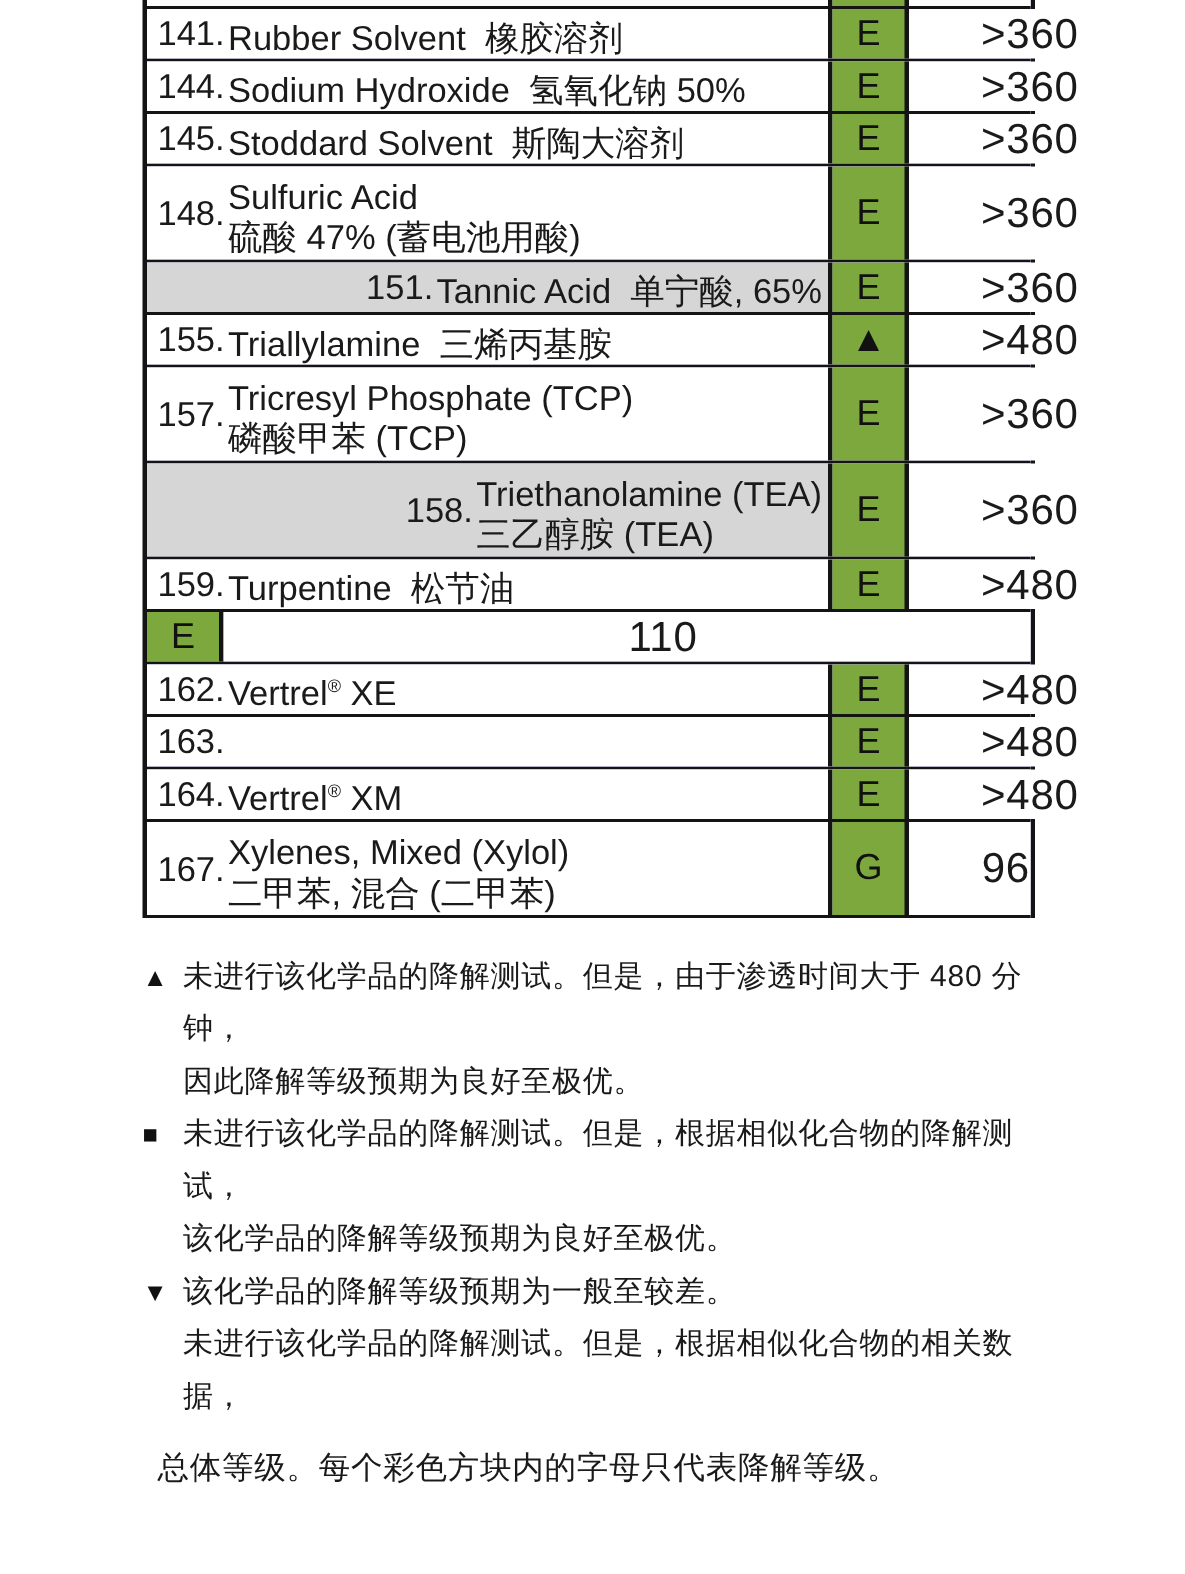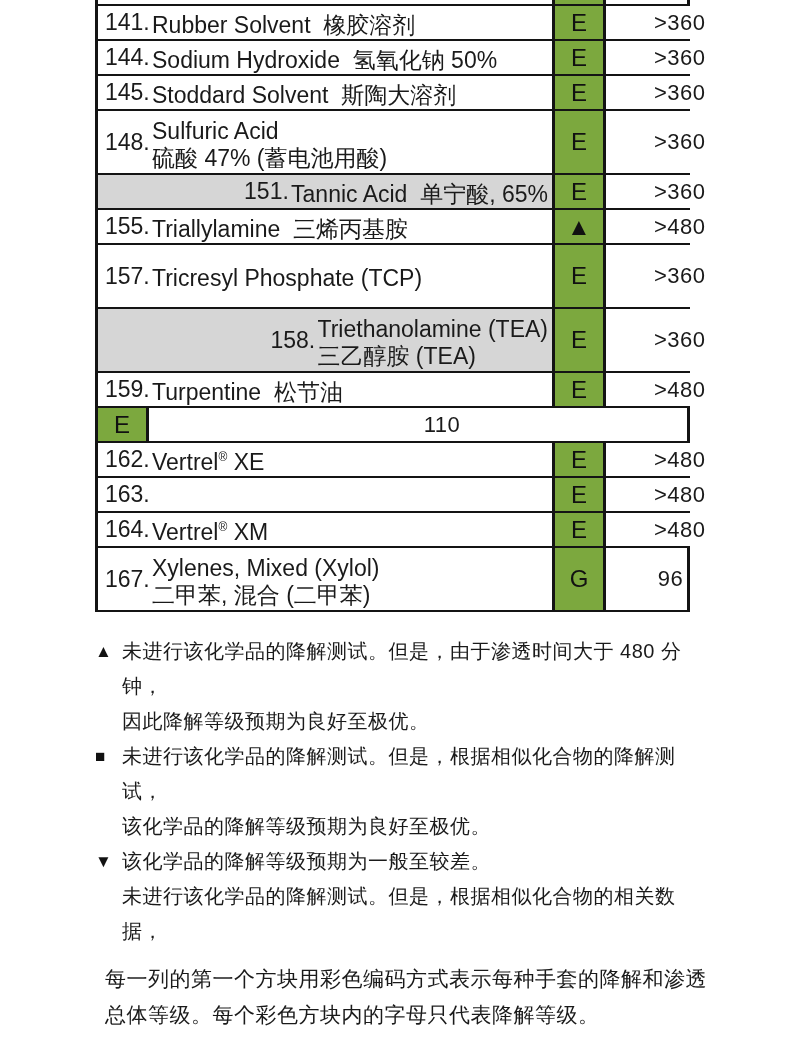--- a/index.html
+++ b/index.html
@@ -26,21 +26,21 @@
     background:#fff;
   }
   .trow.shaded .cell.name{background:#d6d6d6;justify-content:flex-end;}
   .cell.rating{
     flex:0 0 51px;border-right:3px solid #141414;background:#7CA83E;
     display:flex;align-items:center;justify-content:center;
     font-size:24px;font-weight:500;color:#111;
   }
   .cell.time{
     flex:1;display:flex;align-items:center;justify-content:center;
-    font-size:22px;letter-spacing:.5px;background:#fff;padding-left:48px;
+    font-size:28px;letter-spacing:.5px;background:#fff;padding-left:48px;
   }
   .num{flex:0 0 47px;font-size:23px;}
   .nm{font-size:23px;line-height:27px;white-space:pre-wrap;}
   .nm sup{font-size:12px;vertical-align:9px;}
   .l2:empty{display:none;}
 
   
   .notes{margin-top:22px;width:605px;}
   .note{display:flex;}
   .note .bullet{flex:0 0 27px;font-size:17px;line-height:35px;color:#111;}
@@ -113,21 +113,21 @@
         <span class="num">155.</span>
         <div class="nm"><div class="l1"><span>Triallylamine  三烯丙基胺</span><sup></sup><span></span></div></div>
       </div>
       <div class="cell rating">▲</div>
       <div class="cell time">&gt;480</div>
     </div>
 
     <div class="trow h2">
       <div class="cell name">
         <span class="num">157.</span>
-        <div class="nm"><div class="l1"><span>Tricresyl Phosphate (TCP)</span><sup></sup><span></span></div></div>
+        <div class="nm"><div class="l1"><span>Tricresyl Phosphate (TCP)</span><sup></sup><span></span></div><div class="l2">磷酸甲苯 (TCP)</div></div>
       </div>
       <div class="cell rating">E</div>
       <div class="cell time">&gt;360</div>
     </div>
 
     <div class="trow h2 shaded">
       <div class="cell name">
         <span class="num">158.</span>
         <div class="nm"><div class="l1"><span>Triethanolamine (TEA)</span><sup></sup><span></span></div><div class="l2">三乙醇胺 (TEA)</div></div>
       </div>
@@ -204,17 +204,16 @@
     <div class="note">
       <span class="bullet">▼</span>
       <div class="ntext">
         <div>该化学品的降解等级预期为一般至较差。</div>
         <div>未进行该化学品的降解测试。但是，根据相似化合物的相关数据，</div>
       </div>
     </div>
   </div>
 
   <div class="paragraph">
-    <div>每一列的第一个方块用彩色编码方式表示每种手套的降解和渗透</div>
     <div>总体等级。每个彩色方块内的字母只代表降解等级。</div>
   </div>
 
 </div>
 
 </body></html>

